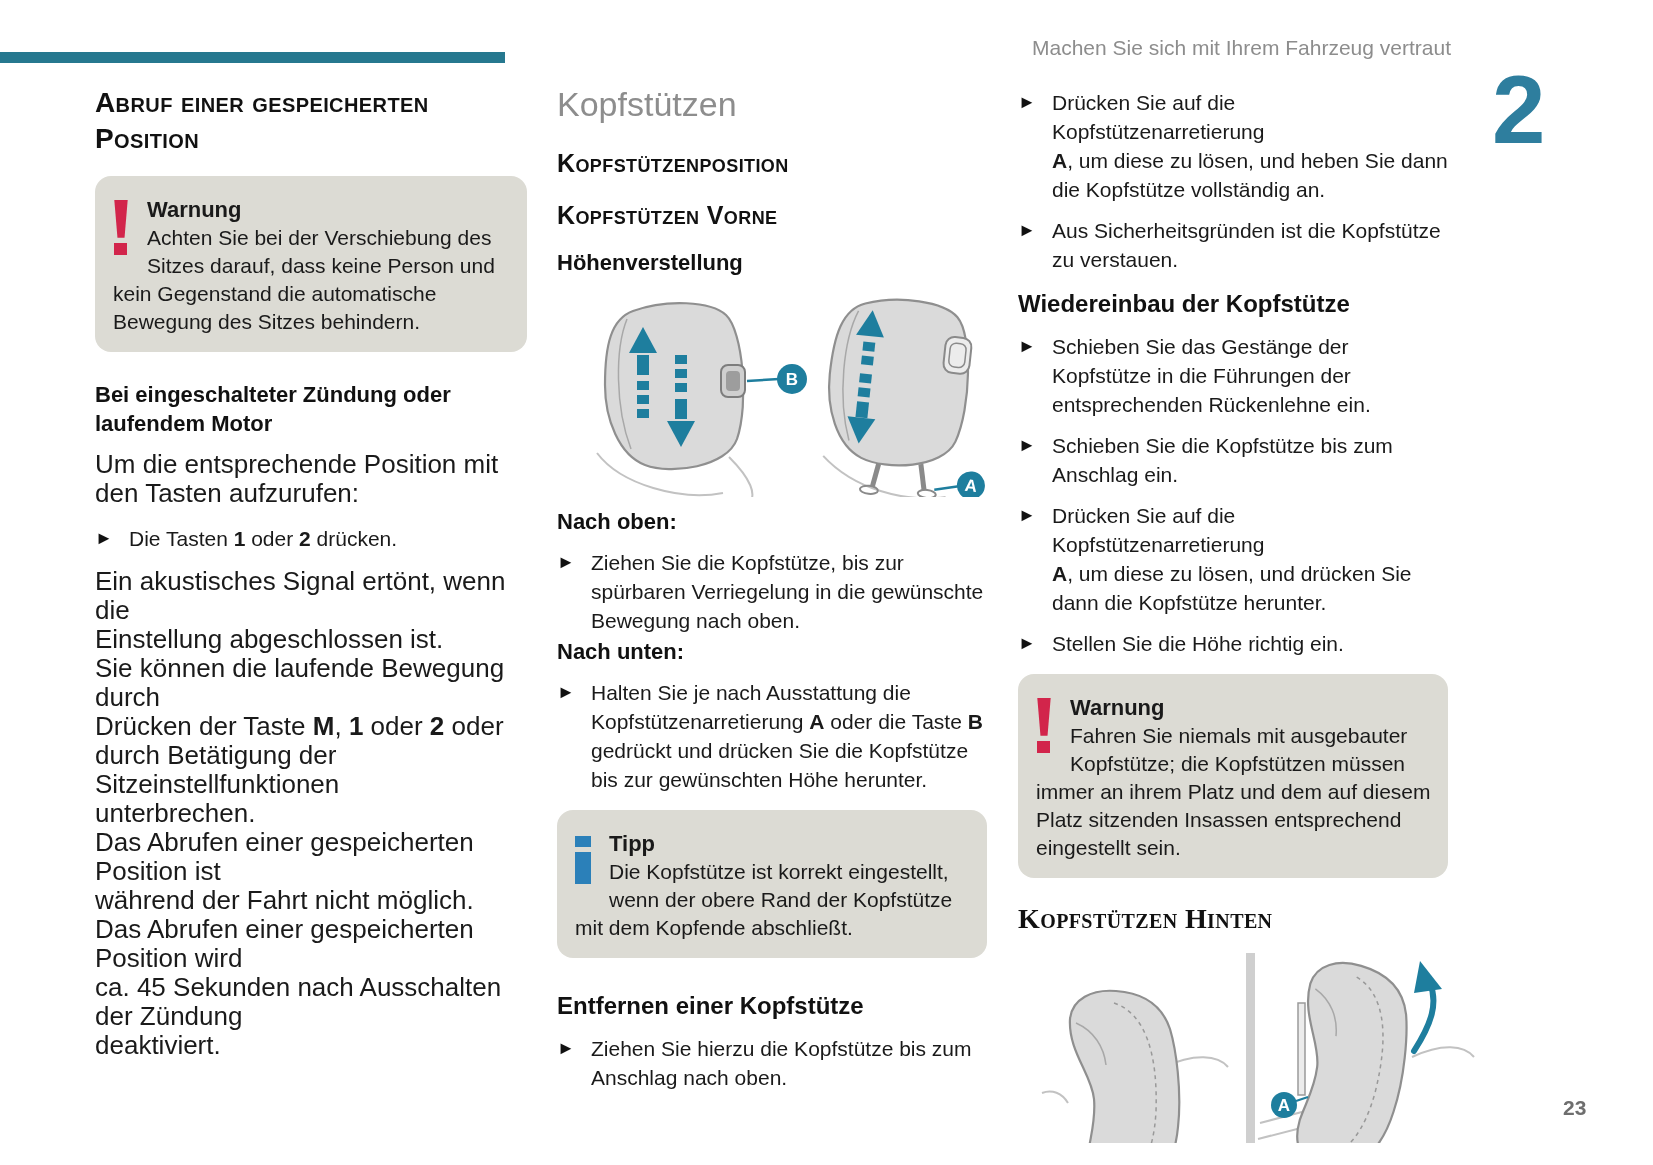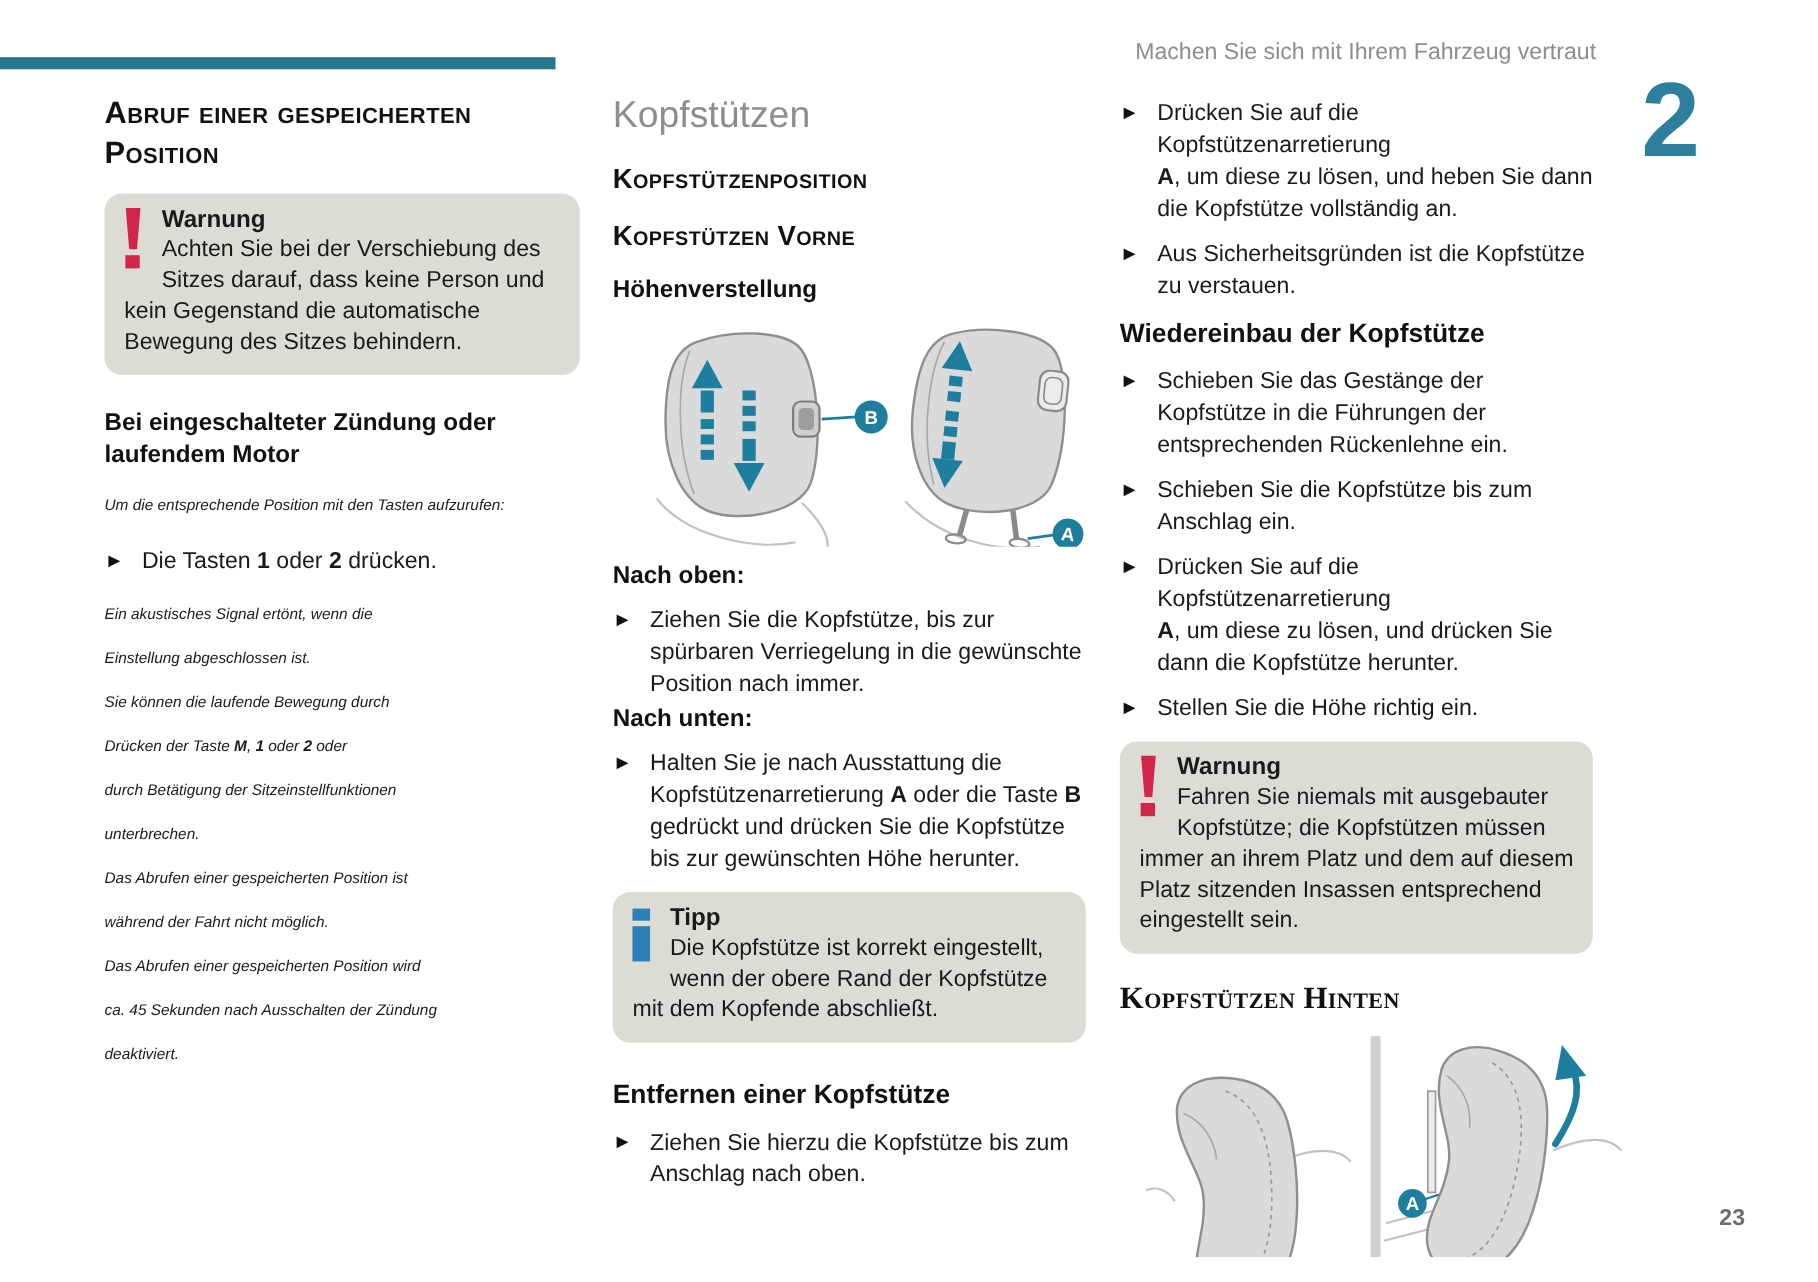--- a/index.html
+++ b/index.html
@@ -14,25 +14,25 @@
   .col1{left:95px;}
   .col2{left:557px;width:430px;}
   .col3{left:1018px;top:88px;width:430px;}
   .title-smallcaps{font-size:28px;font-weight:bold;font-variant:small-caps;line-height:1.3;
                    letter-spacing:.4px;color:#111;margin:0;}
   .gray-title{font-size:34px;font-weight:400;color:var(--muted_text,#8d8d8d);margin:0;line-height:1.15;}
   .section-head{font-size:25px;font-weight:bold;font-variant:small-caps;letter-spacing:.4px;
                 color:#111;margin:24px 0 0 0;line-height:1.2;}
   .section-head.big{font-size:28px;font-family:Liberation Serif, serif;}
   .bold-head{font-size:22px;font-weight:bold;margin:18px 0 0 0;line-height:1.32;color:#111;}
-  .body-text{font-size:14px;line-height:40px;margin:12px 0 0 0;font-style:italic;}
+  .body-text{font-size:26px;line-height:29px;margin:12px 0 0 0;}
   .bullet{display:flex;margin:12px 0 0 0;}
   .bullet-marker{flex:none;width:34px;font-size:18px;line-height:29px;color:#111;}
   .bullet-text{font-size:21px;line-height:29px;}
-  .notice-box{background:var(--box_bg,#dcdbd4);border-radius:16px;padding:9px 16px 16px 18px;
+  .notice-box{background:var(--box_bg,#dcdbd4);border-radius:16px;padding:20px 16px 16px 18px;
               margin:18px 0 0 0;font-size:21px;line-height:28px;}
   .notice-title{font-weight:bold;font-size:22px;line-height:28px;}
   .icon-excl{float:left;width:18px;height:58px;margin:4px 16px 2px 0;}
   .icon-excl .bar{width:16px;height:38px;background:var(--warning_red,#d2254b);
                   clip-path:polygon(8% 0,92% 0,72% 100%,28% 100%);}
   .icon-excl .dot{width:13px;height:12px;background:var(--warning_red,#d2254b);margin:5px 0 0 1px;}
   .icon-info{float:left;width:17px;height:54px;margin:6px 17px 2px 0;}
   .icon-info .dot{width:16px;height:11px;background:var(--tip_blue,#2b80b9);}
   .icon-info .bar{width:16px;height:32px;background:var(--tip_blue,#2b80b9);margin-top:5px;}
   .figure{margin:8px 0 0 0;}
@@ -126,21 +126,21 @@
         <ellipse cx="143" cy="205" rx="9" ry="4" fill="none" stroke="#8a8a8a" stroke-width="2"></ellipse>
         <line class="teal-stroke" x1="150" y1="200" x2="174" y2="194" stroke-width="2.5"></line>
         <circle class="teal" cx="186" cy="192" r="14"></circle>
         <text class="label-txt" x="186" y="198">A</text>
       </g>
     </svg>
 
     <div class="bold-head" style="margin-top:6px;">Nach oben:</div>
     <div class="bullet">
       <span class="bullet-marker">►</span>
-      <span class="bullet-text">Ziehen Sie die Kopfstütze, bis zur spürbaren Verriegelung in die gewünschte Position nach immer.</span>
+      <span class="bullet-text">Ziehen Sie die Kopfstütze, bis zur spürbaren Verriegelung in die gewünschte Bewegung nach oben.</span>
     </div>
 
     <div class="bold-head" style="margin-top:2px;">Nach unten:</div>
     <div class="bullet">
       <span class="bullet-marker">►</span>
       <span class="bullet-text">Halten Sie je nach Ausstattung die Kopfstützenarretierung <b>A</b> oder die Taste <b>B</b> gedrückt und drücken Sie die Kopfstütze bis zur gewünschten Höhe herunter.</span>
     </div>
 
     <div class="notice-box" style="margin-top:16px;">
       <div class="icon-info">

